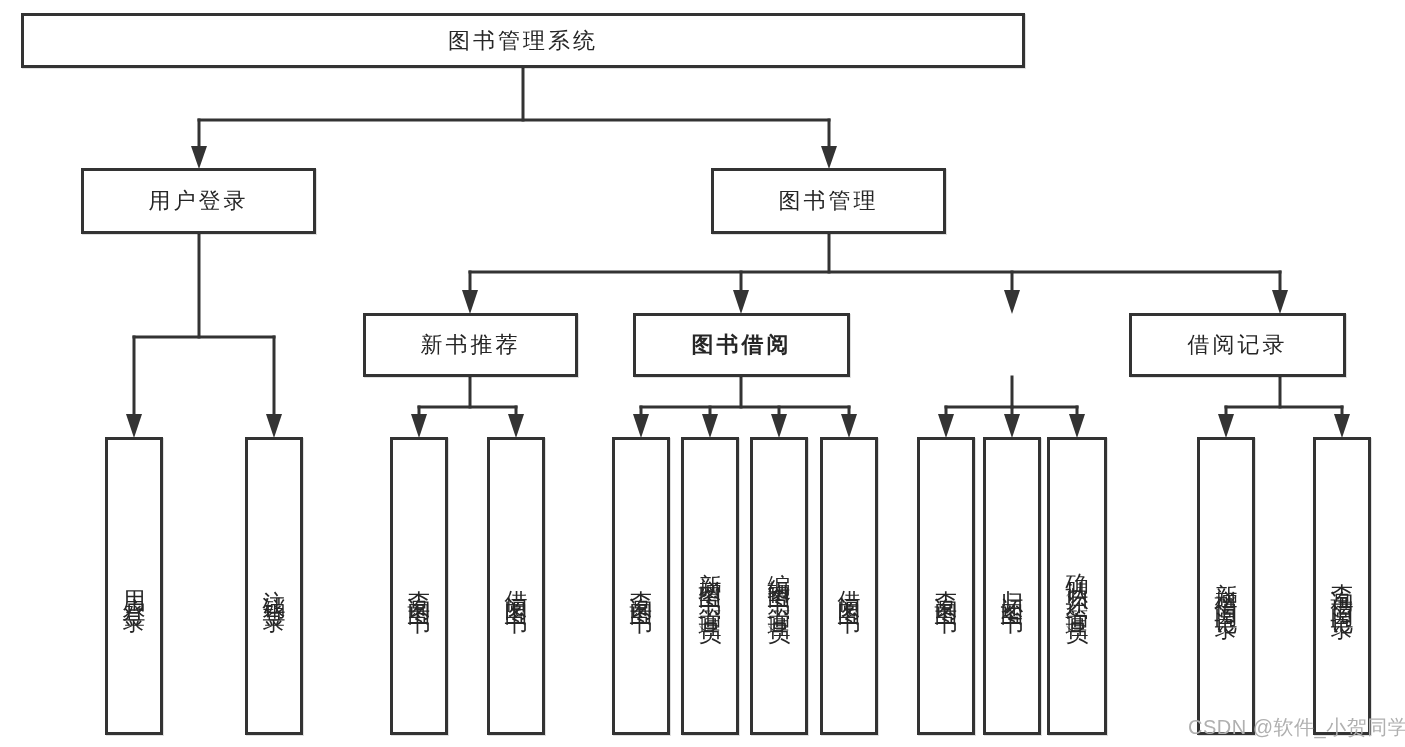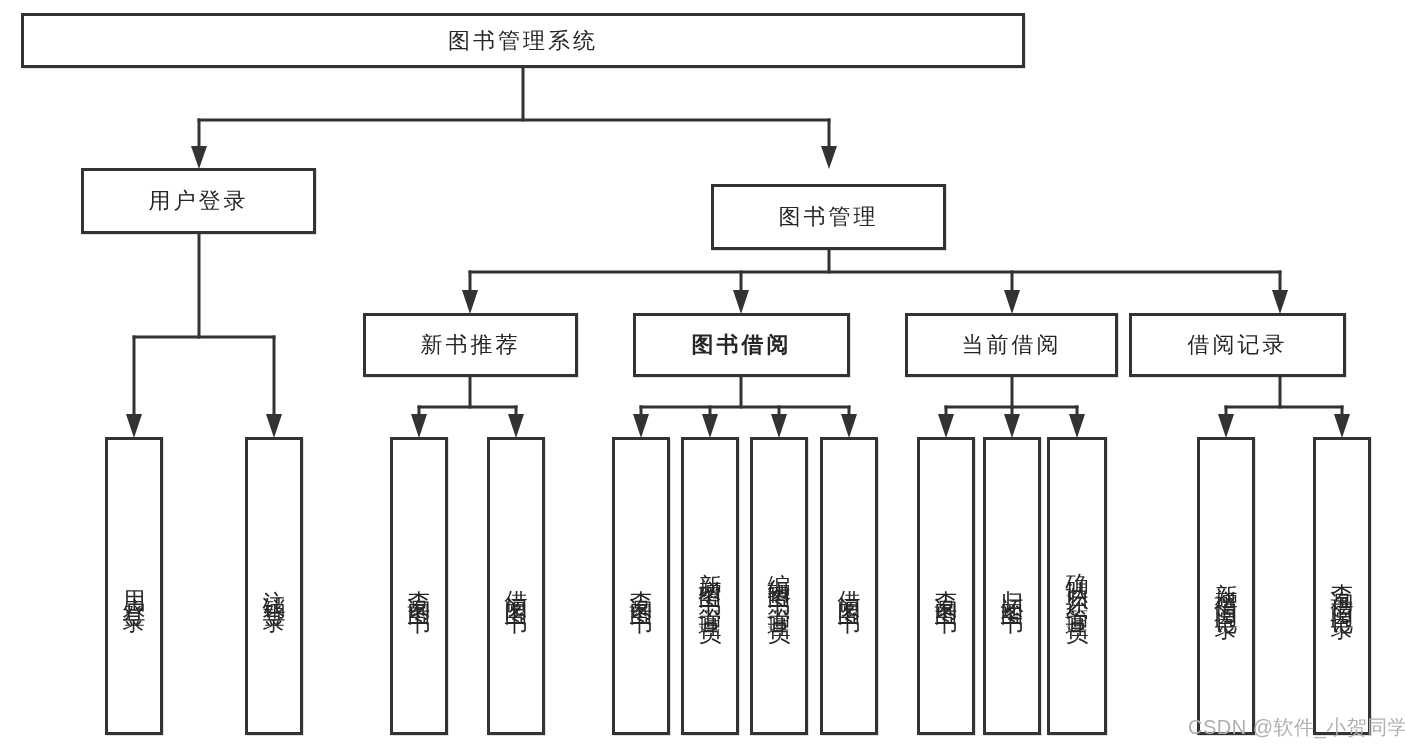--- a/index.html
+++ b/index.html
@@ -125,32 +125,29 @@
     </g>
   </svg>
 
   <div class="node node--h" style="left:21px; top:13px; width:1004px; height:55px;">
     <span>图书管理系统</span>
   </div>
 
   <div class="node node--h" style="left:81px; top:168px; width:235px; height:66px;">
     <span>用户登录</span>
   </div>
-  <div class="node node--h" style="left:711px; top:168px; width:235px; height:66px;margin-top:16px;">
+  <div class="node node--h" style="left:711px; top:168px; width:235px; height:66px;">
     <span>图书管理</span>
   </div>
 
   <div class="node node--h" style="left:363px; top:313px; width:215px; height:64px;">
     <span>新书推荐</span>
   </div>
   <div class="node node--h" style="left:633px; top:313px; width:217px; height:64px;font-weight:bold;">
     <span>图书借阅</span>
-  </div>
-  <div class="node node--h" style="left:905px; top:313px; width:213px; height:64px;">
-    <span>当前借阅</span>
   </div>
   <div class="node node--h" style="left:1129px; top:313px; width:217px; height:64px;">
     <span>借阅记录</span>
   </div>
 
   <div class="node node--v" style="left:105px; top:437px; width:58px; height:298px;">
     <span>用户登录</span>
   </div>
   <div class="node node--v" style="left:245px; top:437px; width:58px; height:298px;">
     <span>注销登录</span>

